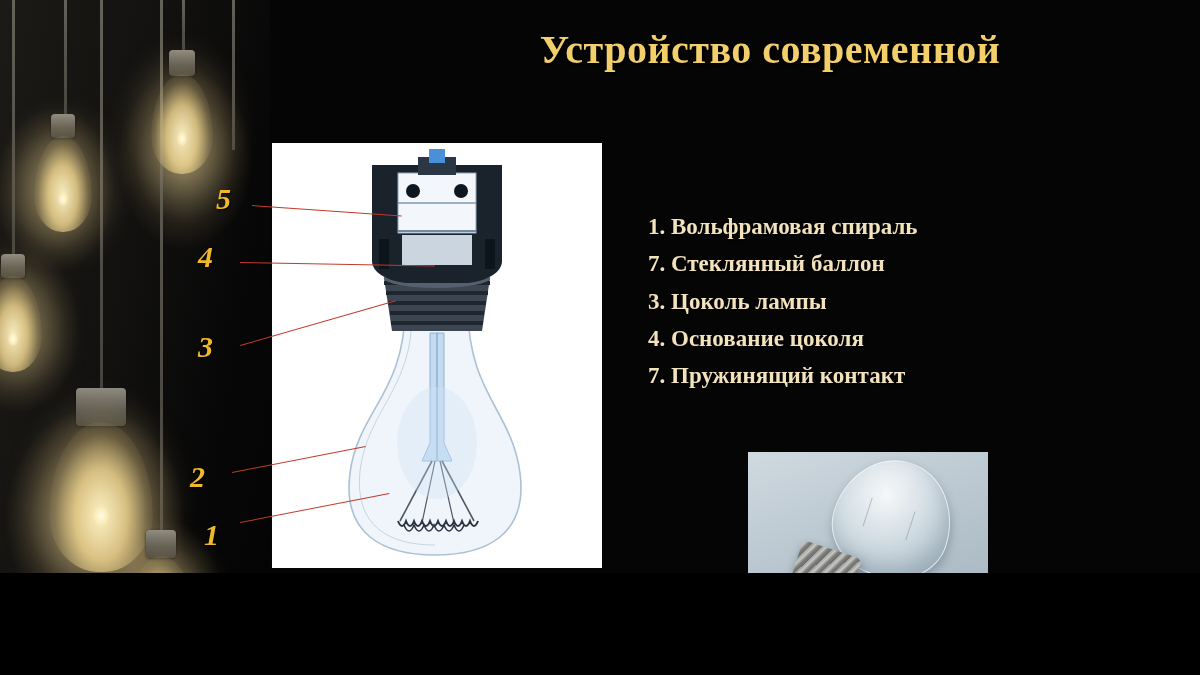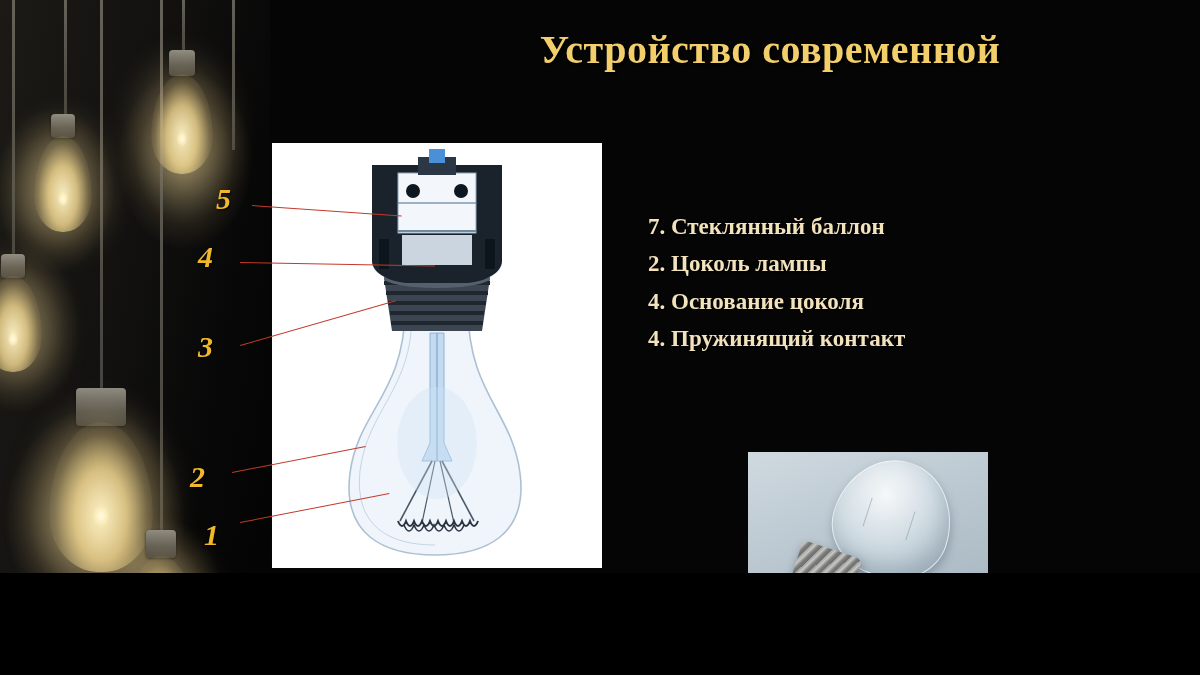--- a/index.html
+++ b/index.html
@@ -272,24 +272,25 @@
   <div class="leader" style="left:232px;top:472px;width:136px;transform:rotate(-11deg);"></div>
   <div class="leader" style="left:240px;top:522px;width:152px;transform:rotate(-11deg);"></div>
 
   <div class="callout" style="left:216px;top:182px;">5</div>
   <div class="callout" style="left:198px;top:240px;">4</div>
   <div class="callout" style="left:198px;top:330px;">3</div>
   <div class="callout" style="left:190px;top:460px;">2</div>
   <div class="callout" style="left:204px;top:518px;">1</div>
 
   <div class="legend">
+    <div class="row">1. Вольфрамовая спираль</div>
     <div class="row">7. Стеклянный баллон</div>
-    <div class="row">2. Цоколь лампы</div>
+    <div class="row">3. Цоколь лампы</div>
     <div class="row">4. Основание цоколя</div>
-    <div class="row">4. Пружинящий контакт</div>
+    <div class="row">7. Пружинящий контакт</div>
   </div>
 
   <div class="photo-right">
     <div class="pglass"></div>
     <div class="pfil"></div>
     <div class="pbase"></div>
     <div class="ptip"></div>
   </div>
 
 </div>

